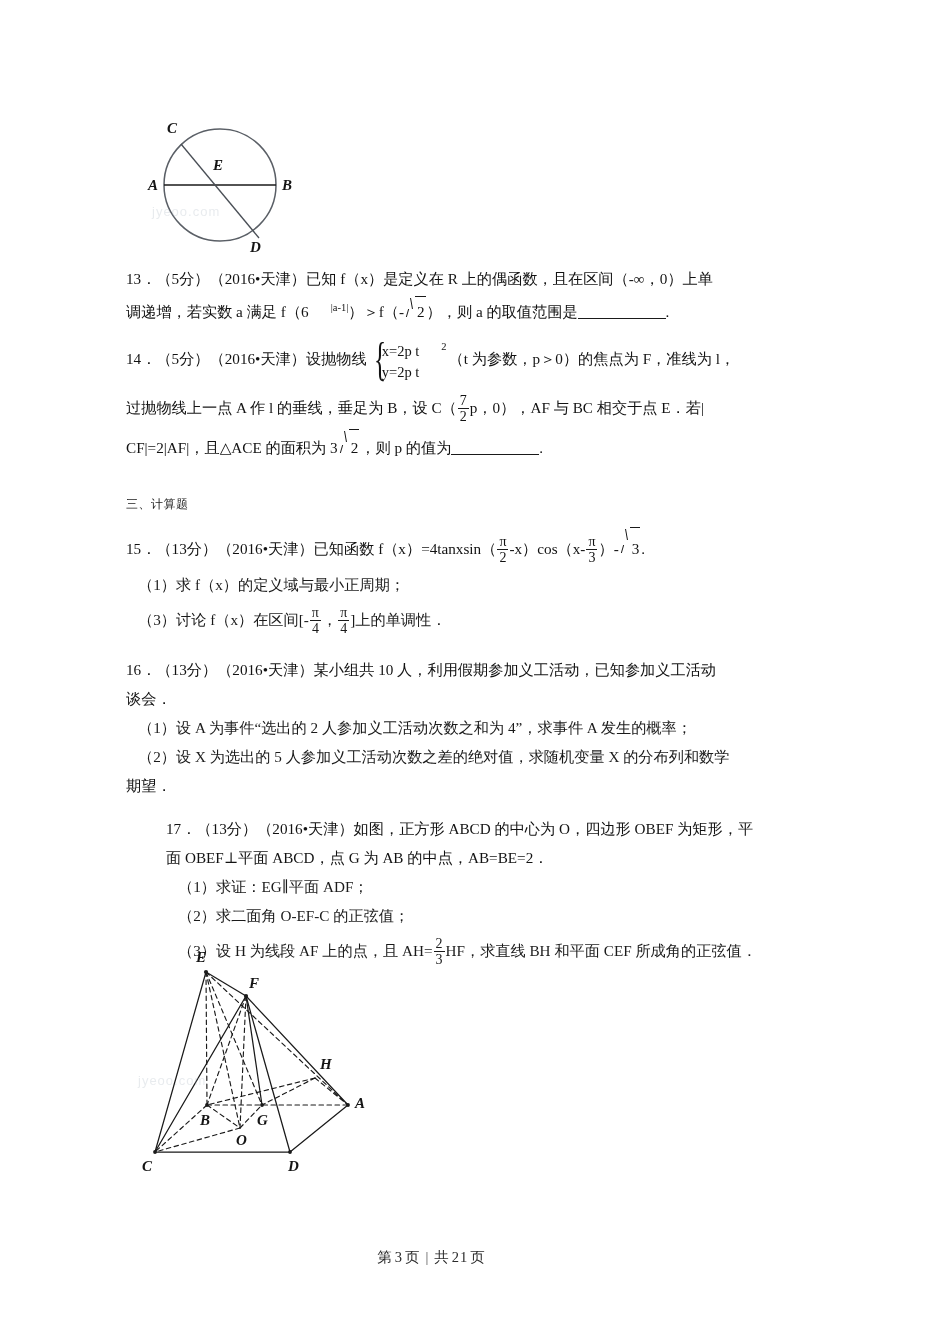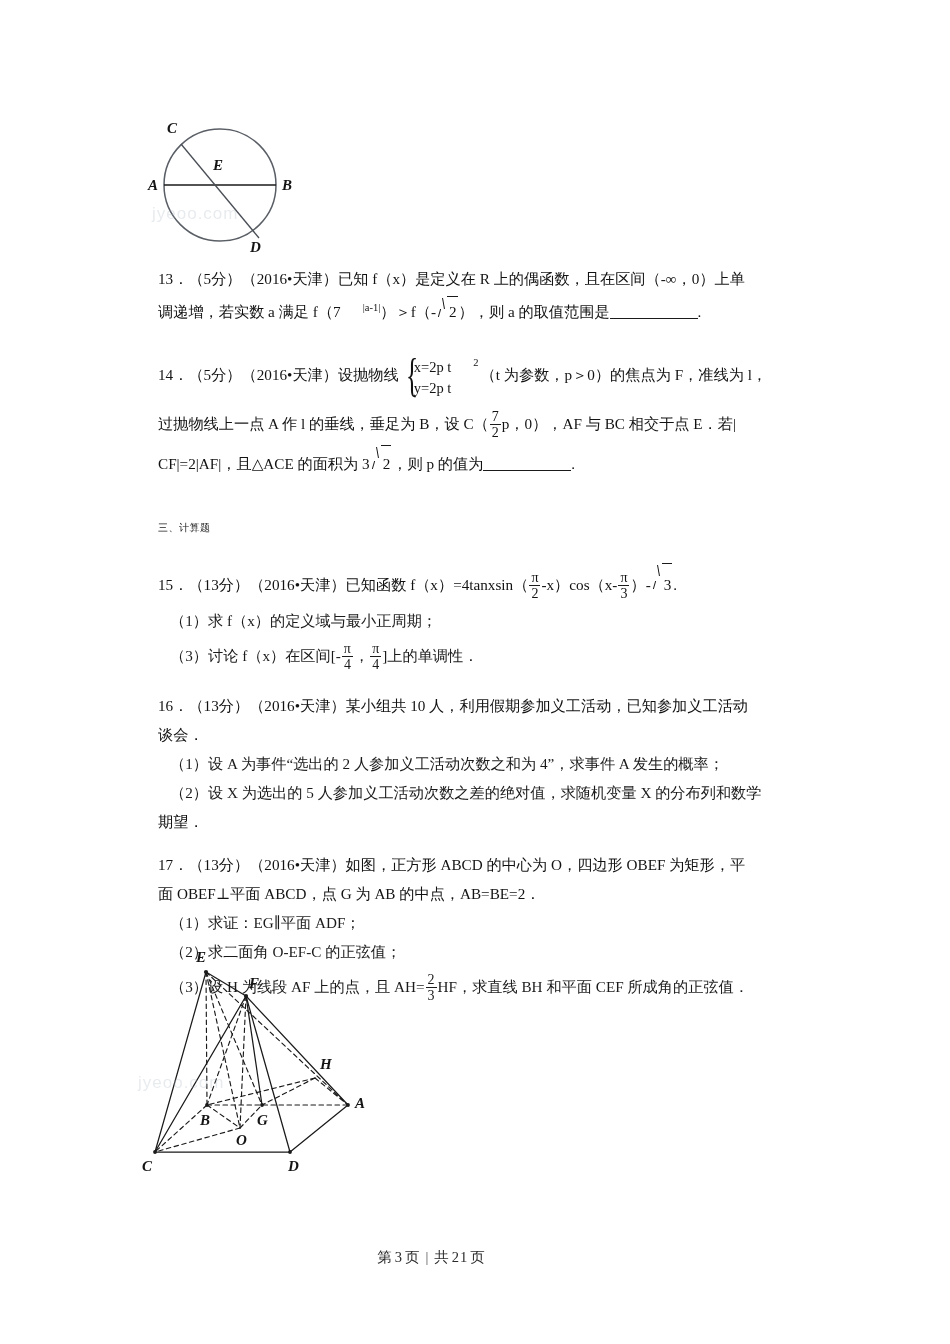--- a/index.html
+++ b/index.html
@@ -16,44 +16,44 @@
     overflow: hidden;
   }
   .page {
     position: absolute;
     left: 0; top: 0;
     width: 950px;
     height: 1344px;
   }
   .content {
     position: absolute;
-    left: 158px;
+    left: 126px;
     top: 100px;
     width: 660px;
   }
 
   
   .para {
     font-size: 15.2px;
     line-height: 29px;
     text-align: justify;
     margin: 0;
     color: #121212;
   }
-  .qblock { margin-top: 21px; }
+  .qblock { margin-top: 5px; }
   .sub {
     font-size: 15.2px;
     line-height: 29px;
     margin: 0;
     padding-left: 12px;
   }
   .section-head {
-    font-size: 10px;
+    font-size: 12px;
     line-height: 29px;
-    margin: 31px 0 8px 0;
+    margin: 24px 0 8px 0;
     letter-spacing: 0.5px;
   }
   .qnum { letter-spacing: 0px; }
   .blank {
     display: inline-block;
     border-bottom: 1.3px solid #1a1a1a;
     width: 88px;
     vertical-align: -2px;
   }
 
@@ -138,21 +138,21 @@
   .fig-label {
     font-family: "Liberation Serif", "DejaVu Serif", serif;
     font-style: italic;
     font-weight: 700;
     font-size: 15px;
     fill: #141414;
   }
   .watermark {
     position: absolute;
     color: rgba(180,190,200,0.30);
-    font-size: 17px;
+    font-size: 13px;
     font-family: "Liberation Sans", sans-serif;
     letter-spacing: 1px;
     user-select: none;
   }
 
   
   .footer {
     position: absolute;
     left: 0;
     top: 1248px;
@@ -183,21 +183,21 @@
     <span class="watermark" style="left:12px; top:96px;">jyeoo.com</span>
   </div>
 
   <div class="content">
 
     <div class="qblock" style="margin-top:164px;">
       <p class="para">
         <span class="qnum">13</span><span>．</span><span>（5分）</span><span>（2016•天津）</span><span>已知 f（x）是定义在 R 上的偶函数，且在区间（-∞，0）上单</span>
       </p>
       <p class="para">
-        <span>调递增，若实数 a 满足 f（7</span><sup class="exp">|a-1|</sup><span>）＞f（-</span><span class="sqrt"><span class="rad">2</span></span><span>），则 a 的取值范围是</span><span class="blank"></span><span>.</span>
+        <span>调递增，若实数 a 满足 f（6</span><sup class="exp">|a-1|</sup><span>）＞f（-</span><span class="sqrt"><span class="rad">2</span></span><span>），则 a 的取值范围是</span><span class="blank"></span><span>.</span>
       </p>
     </div>
 
     <div class="qblock" style="">
       <p class="para" style="line-height:56px;">
         <span class="qnum"><span>14</span></span><span>．</span><span>（5分）</span><span>（2016•天津）</span><span>设抛物线</span><span class="system"><span class="brace">{</span><span class="row"><span>x=2p t</span><sup class="exp">2</sup></span><span class="row">y=2p t</span></span><span>（t 为参数，p＞0）的焦点为 F，准线为 l，</span>
       </p>
       <p class="para" style="line-height:42px;">
         <span>过抛物线上一点 A 作 l 的垂线，垂足为 B，设 C（</span><span class="frac"><span class="num">7</span><span class="den">2</span></span><span>p，0），AF 与 BC 相交于点 E．若|</span>
       </p>
@@ -227,21 +227,21 @@
       <p class="para">谈会．</p>
       <p class="sub">
         <span>（1）</span><span>设 A 为事件“选出的 2 人参加义工活动次数之和为 4”，求事件 A 发生的概率；</span>
       </p>
       <p class="sub">
         <span>（2）</span><span>设 X 为选出的 5 人参加义工活动次数之差的绝对值，求随机变量 X 的分布列和数学</span>
       </p>
       <p class="para">期望．</p>
     </div>
 
-    <div class="qblock" style="margin-top:14px;">
+    <div class="qblock" style="margin-top:14px;margin-left:40px;">
       <p class="para">
         <span class="qnum">17</span><span>．</span><span>（13分）</span><span>（2016•天津）</span><span>如图，正方形 ABCD 的中心为 O，四边形 OBEF 为矩形，平</span>
       </p>
       <p class="para">面 OBEF⊥平面 ABCD，点 G 为 AB 的中点，AB=BE=2．</p>
       <p class="sub">
         <span>（1）</span><span>求证：EG∥平面 ADF；</span>
       </p>
       <p class="sub">
         <span>（2）</span><span>求二面角 O-EF-C 的正弦值；</span>
       </p>

